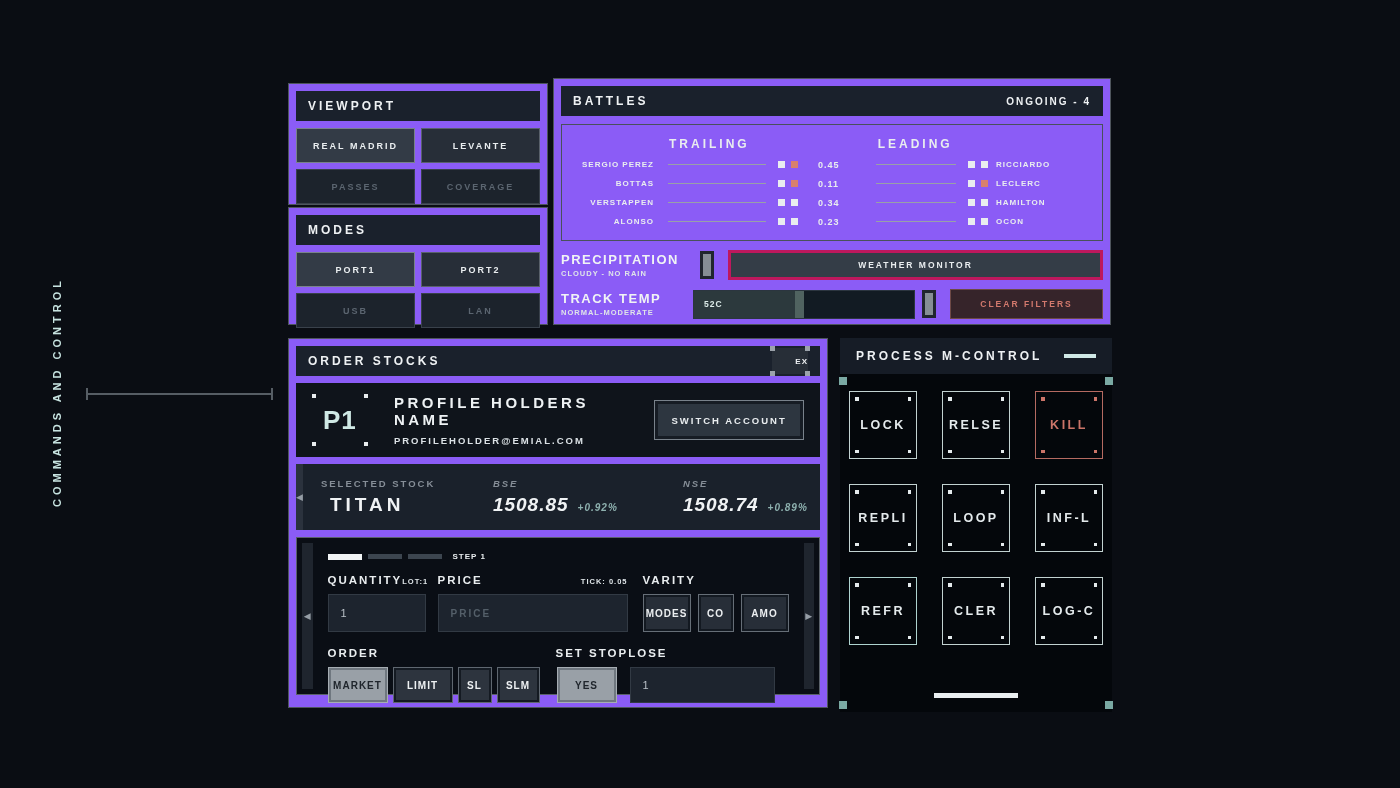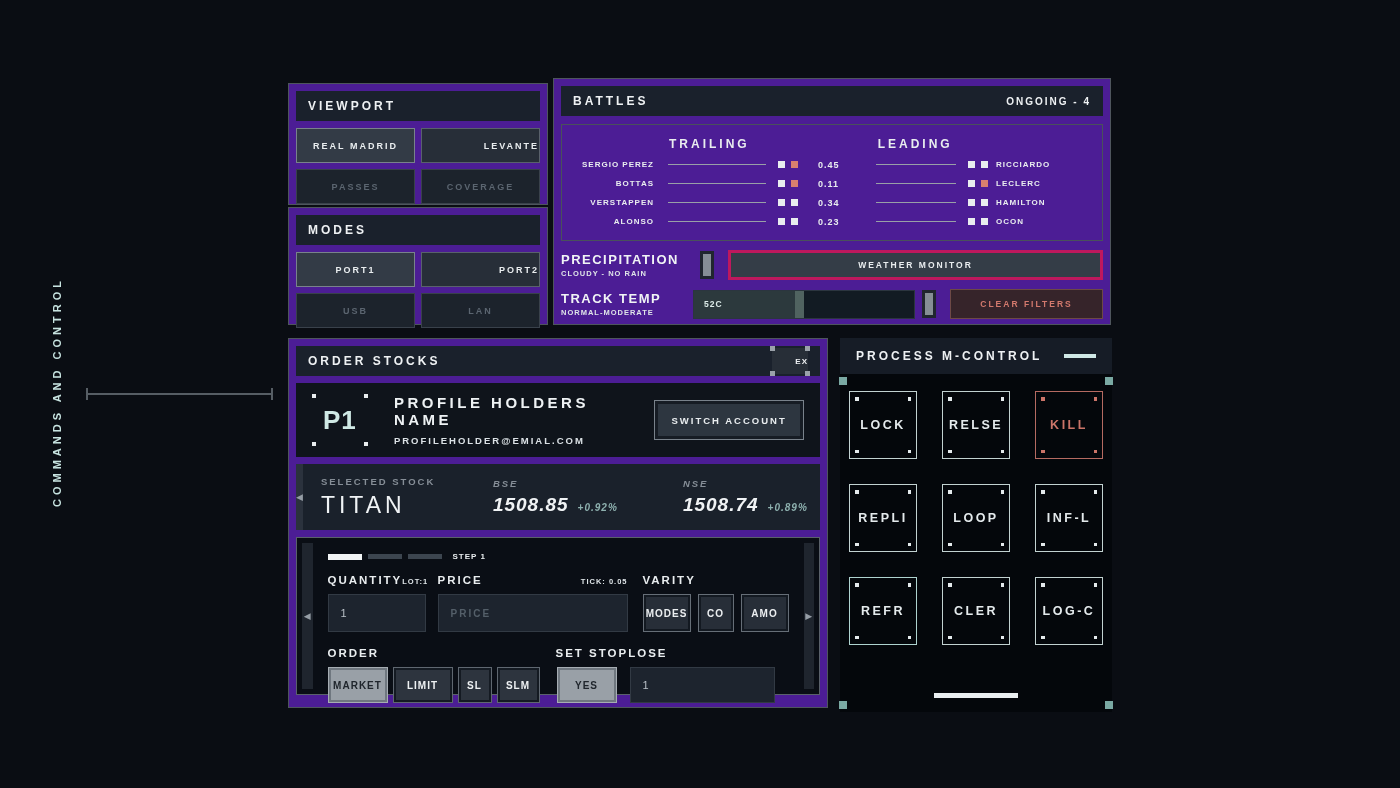--- a/index.html
+++ b/index.html
@@ -10,33 +10,33 @@
   
   .v-label{position:absolute;left:44px;top:268px;height:248px;width:26px;
            writing-mode:vertical-rl;transform:rotate(180deg);
            display:flex;align-items:center;justify-content:center;
            font-size:11px;font-weight:bold;letter-spacing:4px;color:#c7e3e0;}
   .dim-line{position:absolute;left:86px;top:393px;width:187px;height:2px;background:#565d64;}
   .dim-line .cap{position:absolute;top:-5px;width:2px;height:12px;background:#565d64;}
   .dim-line .cap.l{left:0;} .dim-line .cap.r{right:0;}
 
   
-  .panel{position:absolute;border:1px solid #4e555d;background:#4c1d95;padding:7px;}
+  .panel{position:absolute;border:1px solid #4e555d;background:#8b5cf6;padding:7px;}
   .panel-title{height:30px;background:#1a212c;color:#eef1f3;font-weight:bold;letter-spacing:3px;
                font-size:12px;display:flex;align-items:center;padding:0 12px;}
   .panel-title .right{margin-left:auto;font-size:10px;letter-spacing:2px;}
 
   
   .vp{left:288px;top:83px;width:260px;height:122px;}
   .md{left:288px;top:207px;width:260px;height:118px;}
   .btn-grid{margin-top:7px;display:grid;grid-template-columns:1fr 1fr;gap:6px;}
   .gbtn{height:35px;display:flex;align-items:center;justify-content:center;
         font-size:9px;font-weight:bold;letter-spacing:2px;cursor:pointer;}
   .gbtn[data-state="active"]{background:#333b46;border:1px solid #79828b;color:#e9edef;}
-  .gbtn[data-state="semi"]{background:#272e38;border:1px solid #59616b;color:#e9edef;justify-content:flex-end;}
+  .gbtn[data-state="semi"]{background:#272e38;border:1px solid #59616b;color:#e9edef;}
   .gbtn[data-state="dim"]{background:#1c232c;border:1px solid #39414b;color:#5b6570;}
 
   
   .bt{left:553px;top:78px;width:558px;height:247px;}
   .chart-box{margin-top:8px;border:1px solid #49515b;padding:8px 12px 9px;}
   .bh-row{display:flex;font-size:12px;font-weight:bold;letter-spacing:3px;height:22px;align-items:center;}
   .bh-trailing{margin-left:95px;} .bh-leading{margin-left:128px;}
   .b-row{display:flex;align-items:center;height:19px;}
   .bn{font-size:8px;font-weight:bold;letter-spacing:1px;color:#e9edef;}
   .bn-l{width:80px;text-align:right;} .bn-r{width:94px;text-align:left;margin-left:2px;}
@@ -80,21 +80,21 @@
   .switch-btn{margin-left:auto;width:150px;height:40px;background:#2d3640;border:1px solid #79828b;
               box-shadow:inset 0 0 0 3px #161c24;display:flex;align-items:center;justify-content:center;
               font-size:9.5px;font-weight:bold;letter-spacing:2px;color:#e9edef;cursor:pointer;}
 
   .stock{margin-top:7px;background:#1a212b;height:66px;display:flex;}
   .strip{width:19px;background:#2b323d;display:flex;align-items:center;justify-content:center;
          color:#959da5;font-size:9px;cursor:pointer;}
   .stock-content{flex:1;display:flex;align-items:center;padding:0 18px;}
   .s-col1{width:172px;} .s-col{width:190px;font-style:italic;}
   .s-lab{font-size:9.5px;font-weight:bold;letter-spacing:2px;color:#868e97;}
-  .s-big{font-size:23px;font-weight:normal;letter-spacing:4px;color:#f0f3f5;margin-top:5px;}
+  .s-big{font-size:19px;font-weight:bold;letter-spacing:4px;color:#f0f3f5;margin-top:5px;margin-left:9px;}
   .s-price-row{display:flex;align-items:baseline;margin-top:5px;}
   .s-price{font-size:19px;font-weight:bold;letter-spacing:1px;color:#f0f3f5;}
   .s-chg{font-size:10px;font-weight:bold;letter-spacing:1px;color:#8eb1af;margin-left:9px;}
 
   .oform{margin-top:7px;border:1px solid #5a616a;height:158px;padding:5px;display:flex;background:#0a0e15;}
   .oform .strip{width:18px;background:#1f252e;}
   .f-content{flex:1;padding:9px 15px;}
   .step-row{display:flex;align-items:center;}
   .step-bar{width:34px;height:6px;margin-right:6px;}
   .step-bar[data-state="active"]{background:#f1f4f5;}

